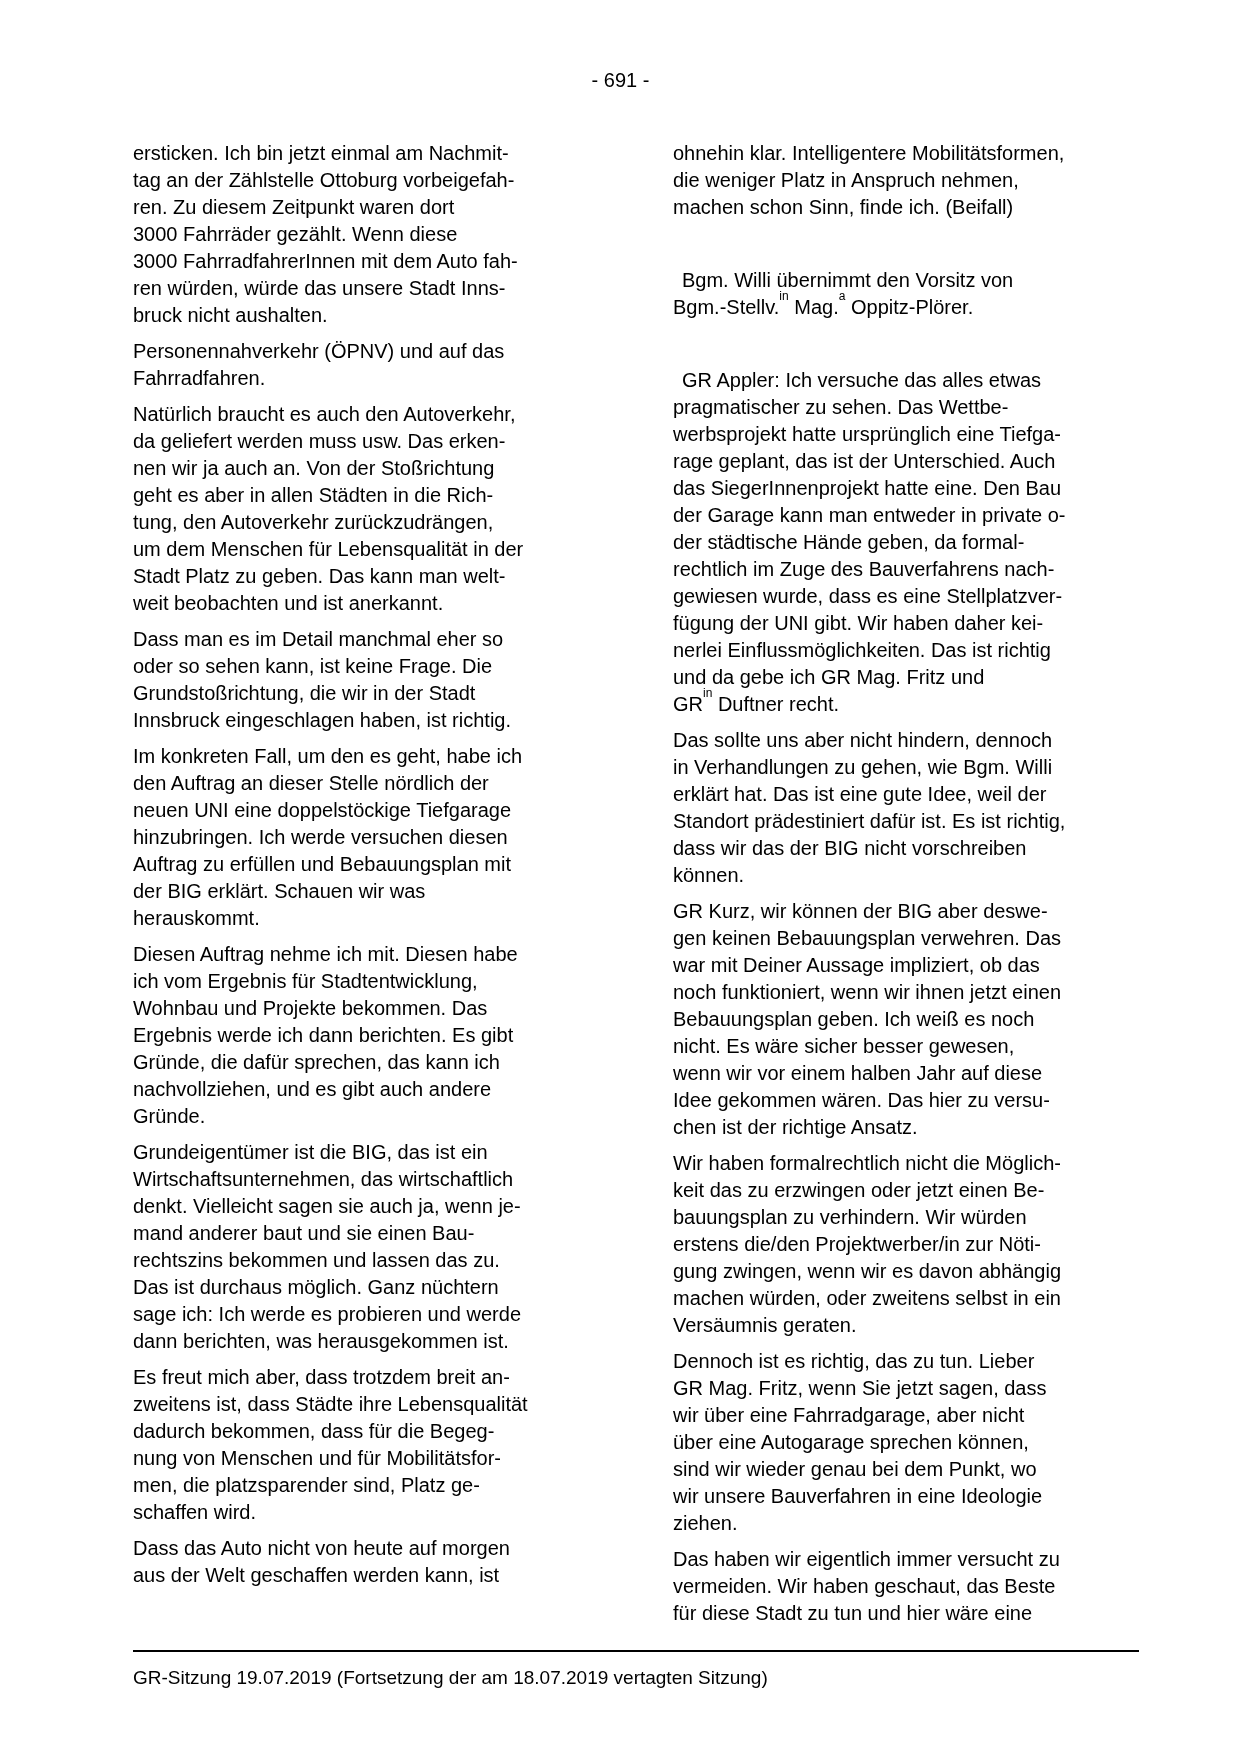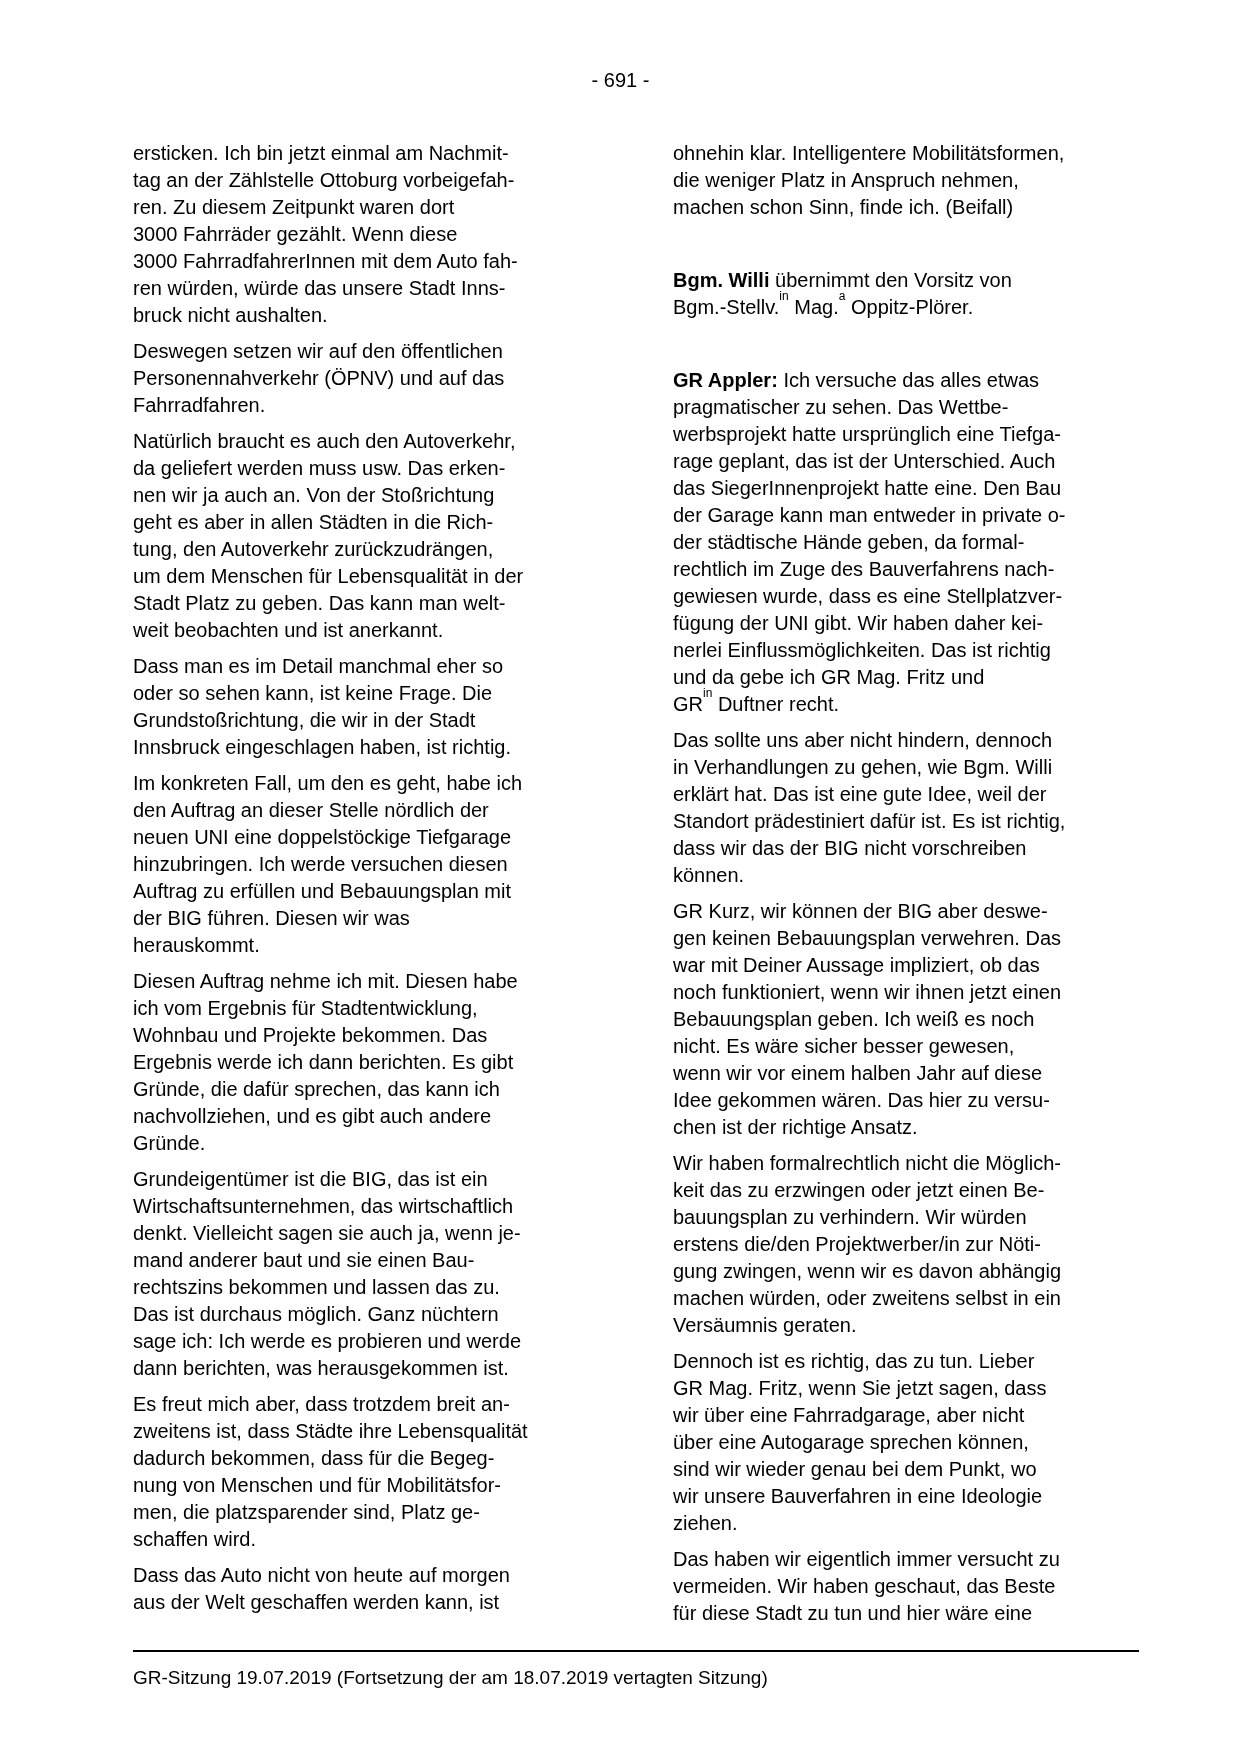--- a/index.html
+++ b/index.html
@@ -28,21 +28,21 @@
   }
   .col-left  { left: 133px; width: 490px; }
   .col-right { left: 673px; width: 490px; }
   .para { margin: 0 0 9px 0; }
   .para.gap-before { margin-top: 46px; }
   .ln {
     line-height: 27px;
     height: 27px;
     white-space: nowrap;
   }
-  .ln b { font-weight: bold; }
+  .ln b { font-weight: normal; margin-left: 9px; }
   .ln sup {
     font-size: 0.6em;
     line-height: 0;
     position: relative;
     top: -0.5em;
   }
   .footer {
     position: absolute;
     left: 133px;
     top: 1650px;
@@ -66,21 +66,20 @@
       <div class="para">
         <div class="ln">ersticken. Ich bin jetzt einmal am Nachmit-</div>
         <div class="ln">tag an der Zählstelle Ottoburg vorbeigefah-</div>
         <div class="ln">ren. Zu diesem Zeitpunkt waren dort</div>
         <div class="ln">3000 Fahrräder gezählt. Wenn diese</div>
         <div class="ln">3000 FahrradfahrerInnen mit dem Auto fah-</div>
         <div class="ln">ren würden, würde das unsere Stadt Inns-</div>
         <div class="ln">bruck nicht aushalten.</div>
       </div>
       <div class="para">
-        <div class="ln">Deswegen setzen wir auf den öffentlichen</div>
         <div class="ln">Personennahverkehr (ÖPNV) und auf das</div>
         <div class="ln">Fahrradfahren.</div>
       </div>
       <div class="para">
         <div class="ln">Natürlich braucht es auch den Autoverkehr,</div>
         <div class="ln">da geliefert werden muss usw. Das erken-</div>
         <div class="ln">nen wir ja auch an. Von der Stoßrichtung</div>
         <div class="ln">geht es aber in allen Städten in die Rich-</div>
         <div class="ln">tung, den Autoverkehr zurückzudrängen,</div>
         <div class="ln">um dem Menschen für Lebensqualität in der</div>
@@ -92,21 +91,21 @@
         <div class="ln">oder so sehen kann, ist keine Frage. Die</div>
         <div class="ln">Grundstoßrichtung, die wir in der Stadt</div>
         <div class="ln">Innsbruck eingeschlagen haben, ist richtig.</div>
       </div>
       <div class="para">
         <div class="ln">Im konkreten Fall, um den es geht, habe ich</div>
         <div class="ln">den Auftrag an dieser Stelle nördlich der</div>
         <div class="ln">neuen UNI eine doppelstöckige Tiefgarage</div>
         <div class="ln">hinzubringen. Ich werde versuchen diesen</div>
         <div class="ln">Auftrag zu erfüllen und Bebauungsplan mit</div>
-        <div class="ln">der BIG führen. Diesen wir was</div>
+        <div class="ln">der BIG erklärt. Schauen wir was</div>
         <div class="ln">herauskommt.</div>
       </div>
       <div class="para">
         <div class="ln">Diesen Auftrag nehme ich mit. Diesen habe</div>
         <div class="ln">ich vom Ergebnis für Stadtentwicklung,</div>
         <div class="ln">Wohnbau und Projekte bekommen. Das</div>
         <div class="ln">Ergebnis werde ich dann berichten. Es gibt</div>
         <div class="ln">Gründe, die dafür sprechen, das kann ich</div>
         <div class="ln">nachvollziehen, und es gibt auch andere</div>
         <div class="ln">Gründe.</div>

